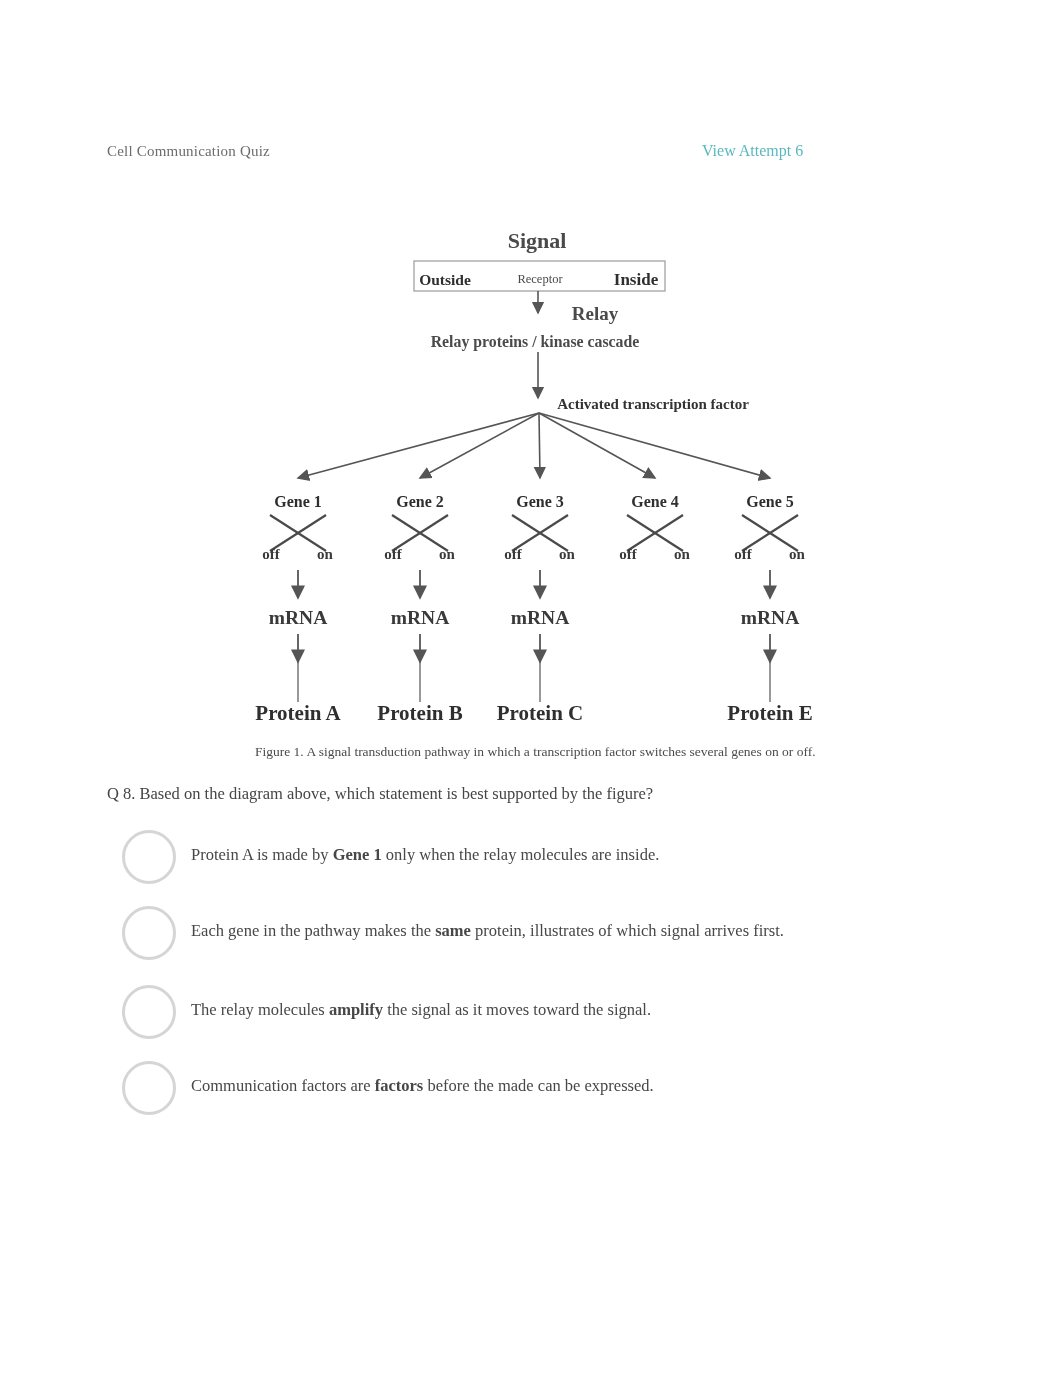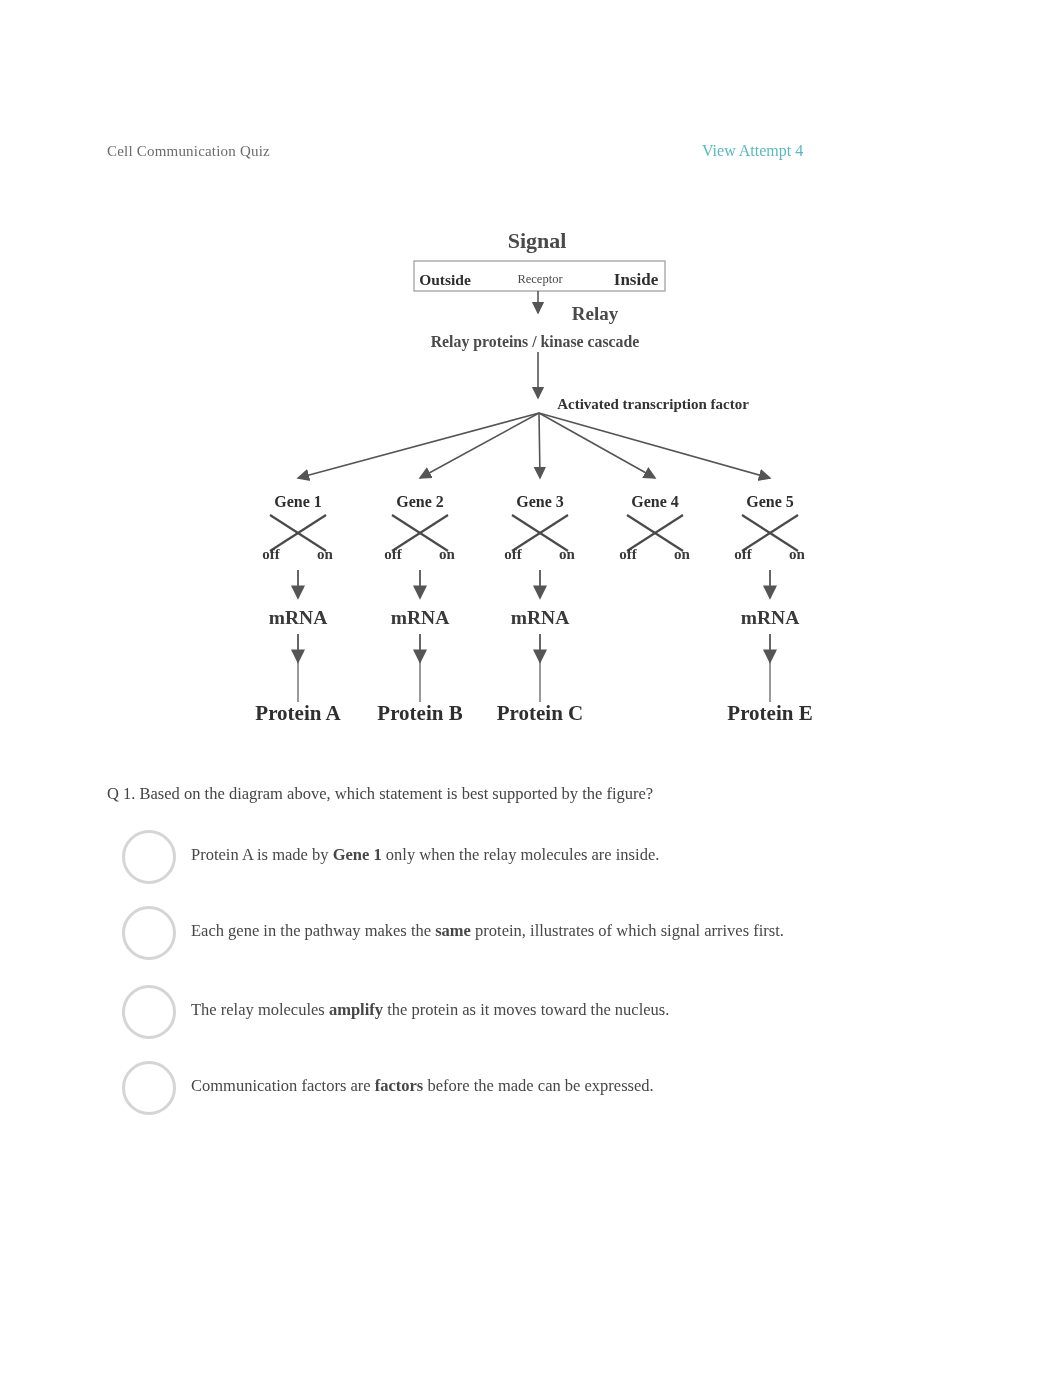--- a/index.html
+++ b/index.html
@@ -22,21 +22,21 @@
 
   .opt-row{position:absolute;left:122px;height:54px;}
   .radio{position:absolute;left:0;top:0;width:54px;height:54px;border:3px solid #d5d5d5;border-radius:50%;box-sizing:border-box;}
   .opt-label{position:absolute;left:69px;top:15px;font-size:16.5px;color:#474747;white-space:nowrap;}
 </style>
 </head>
 <body>
 
 <div class="page">
   <div class="hdr-left">Cell Communication Quiz</div>
-  <div class="hdr-right">View Attempt 4</div>
+  <div class="hdr-right">View Attempt 6</div>
 
   <svg class="figure" viewBox="0 0 1062 1377" xmlns="http://www.w3.org/2000/svg">
     <defs>
       <marker id="ah" markerWidth="9" markerHeight="9" refX="7" refY="4.5" orient="auto">
         <path d="M0,0.6 L8,4.5 L0,8.4 z" fill="#555"></path>
       </marker>
     </defs>
     <g id="diagram-group" stroke="#555" fill="none" stroke-width="1.6">
         <rect x="414" y="261" width="251" height="30" fill="none" stroke="#9a9a9a" stroke-width="1.2"></rect>
         <line x1="538" y1="291" x2="538" y2="313" marker-end="url(#ah)"></line>
@@ -96,32 +96,33 @@
         <text x="420" y="624" font-size="19.5" text-anchor="middle" font-weight="bold" fill="#3a3a3a">mRNA</text>
         <text x="540" y="624" font-size="19.5" text-anchor="middle" font-weight="bold" fill="#3a3a3a">mRNA</text>
         <text x="770" y="624" font-size="19.5" text-anchor="middle" font-weight="bold" fill="#3a3a3a">mRNA</text>
         <text x="298" y="720" font-size="21" text-anchor="middle" font-weight="bold" fill="#2f2f2f">Protein A</text>
         <text x="420" y="720" font-size="21" text-anchor="middle" font-weight="bold" fill="#2f2f2f">Protein B</text>
         <text x="540" y="720" font-size="21" text-anchor="middle" font-weight="bold" fill="#2f2f2f">Protein C</text>
         <text x="770" y="720" font-size="21" text-anchor="middle" font-weight="bold" fill="#2f2f2f">Protein E</text>
       </g>
   </svg>
 
+  <div class="caption">Figure 1.  A signal transduction pathway in which a transcription factor switches several genes on or off.</div>
 
-  <div class="q2">Q 1.  Based on the diagram above, which statement is best supported by the figure?</div>
+  <div class="q2">Q 8.  Based on the diagram above, which statement is best supported by the figure?</div>
 
   <div class="opt-row" style="top:830px">
     <span class="radio"></span>
     <span class="opt-label"><span>Protein A is made by </span><b>Gene 1</b><span> only when the relay molecules are inside.</span></span>
   </div>
   <div class="opt-row" style="top:906px">
     <span class="radio"></span>
     <span class="opt-label"><span>Each gene in the pathway makes the </span><b>same</b><span> protein, illustrates of which signal arrives first.</span></span>
   </div>
   <div class="opt-row" style="top:985px">
     <span class="radio"></span>
-    <span class="opt-label"><span>The relay molecules </span><b>amplify</b><span> the protein as it moves toward the nucleus.</span></span>
+    <span class="opt-label"><span>The relay molecules </span><b>amplify</b><span> the signal as it moves toward the signal.</span></span>
   </div>
   <div class="opt-row" style="top:1061px">
     <span class="radio"></span>
     <span class="opt-label"><span>Communication factors are </span><b>factors</b><span> before the made can be expressed.</span></span>
   </div>
 </div>
 
 </body></html>

